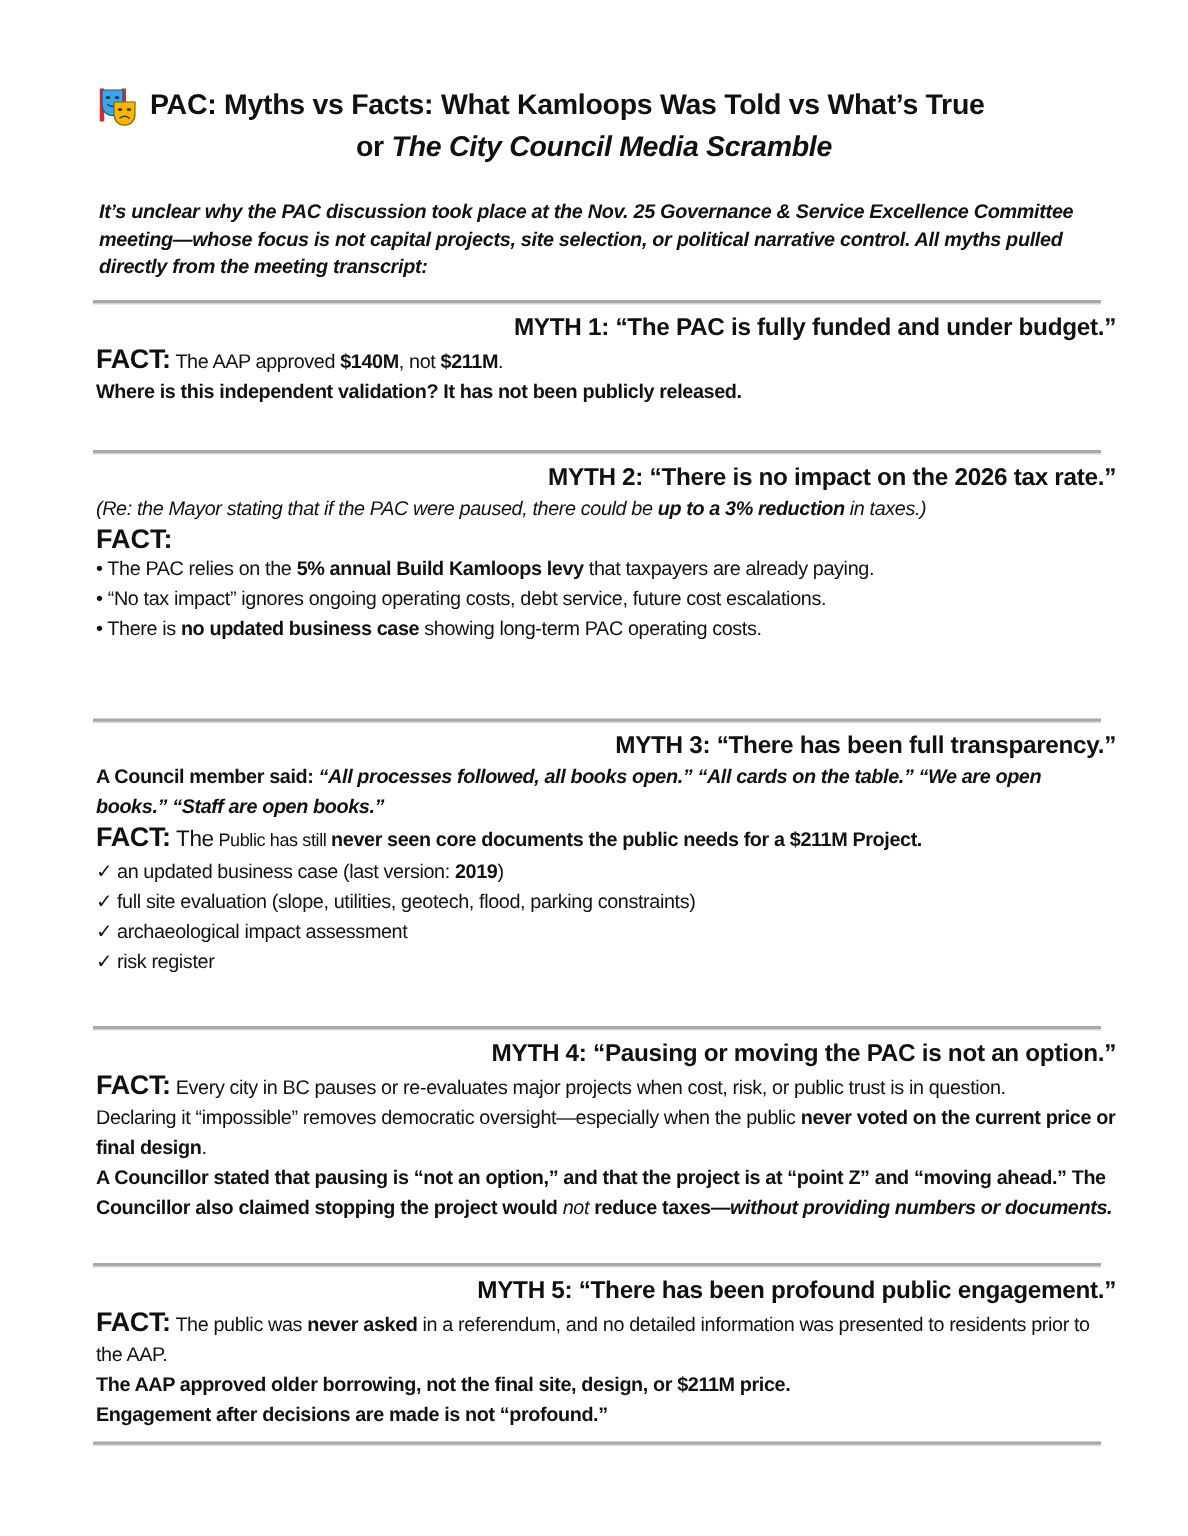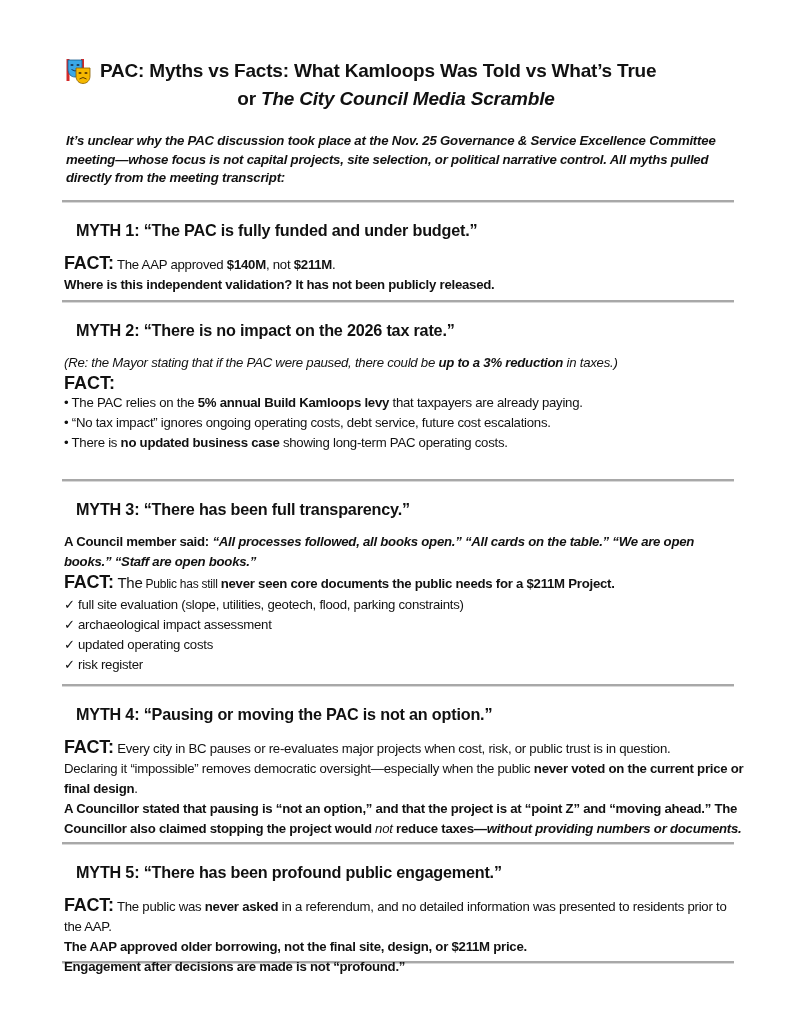--- a/index.html
+++ b/index.html
@@ -14,21 +14,21 @@
   .title-line2 i { font-style:italic; }
   .masks { width:26px; height:26px; margin-right:8px; flex:none; }
 
   .intro { position:absolute; left:66px; top:132px; width:680px;
            font-size:13.2px; font-weight:bold; font-style:italic; line-height:18.5px; letter-spacing:-0.2px; }
 
   .rule { position:absolute; left:62px; width:672px; height:2px; background:#a8a8a8;
           box-shadow:0 1px 0 #d8d8d8; }
 
   .section { position:absolute; left:64px; width:680px; }
-  .myth-h { font-size:16.2px; font-weight:bold; line-height:22px; letter-spacing:-0.2px; margin:12px; }
+  .myth-h { font-size:16.2px; font-weight:bold; line-height:22px; letter-spacing:-0.2px; margin:0;text-align:right; }
   .line { font-size:13.2px; line-height:20px; letter-spacing:-0.25px; }
   .fact-label { font-size:18px; font-weight:bold; }
   .b { font-weight:bold; }
   .i { font-style:italic; }
   .bi { font-weight:bold; font-style:italic; }
   .sub { font-size:13.2px; font-weight:bold; line-height:20px; letter-spacing:-0.25px; }
   .check { display:inline-block; width:14px; }
 </style>
 </head>
 <body>
@@ -91,23 +91,23 @@
   </div>
 
   <div class="section" style="top:486px">
     <h2 class="myth-h">MYTH 3: “There has been full transparency.”</h2>
     <div class="sub">
       <span>A Council member said: </span><span class="bi">“All processes followed, all books open.” “All cards on the table.” “We are open books.” “Staff are open books.”</span>
     </div>
     <div class="line" style="line-height:21px">
       <span class="fact-label">FACT:</span><span style="font-size:15px"> The</span><span style="font-size:12px"> Public has still </span><span class="b">never seen core documents the public needs for a $211M Project.</span>
     </div>
+    <div class="line"><span class="check">✓</span><span>an updated business case (last version: </span><span class="b">2019</span><span>)</span></div>
     <div class="line"><span class="check">✓</span><span>full site evaluation (slope, utilities, geotech, flood, parking constraints)</span></div>
     <div class="line"><span class="check">✓</span><span>archaeological impact assessment</span></div>
-    <div class="line"><span class="check">✓</span><span>updated operating costs</span></div>
     <div class="line"><span class="check">✓</span><span>risk register</span></div>
   </div>
 
   <div class="section" style="top:691px">
     <h2 class="myth-h">MYTH 4: “Pausing or moving the PAC is not an option.”</h2>
     <div class="line">
       <span class="fact-label">FACT:</span><span> Every city in BC pauses or re-evaluates major projects when cost, risk, or public trust is in question.</span>
     </div>
     <div class="line">
       <span>Declaring it “impossible” removes democratic oversight—especially when the public </span><span class="b">never voted on the current price or final design</span><span>.</span>

